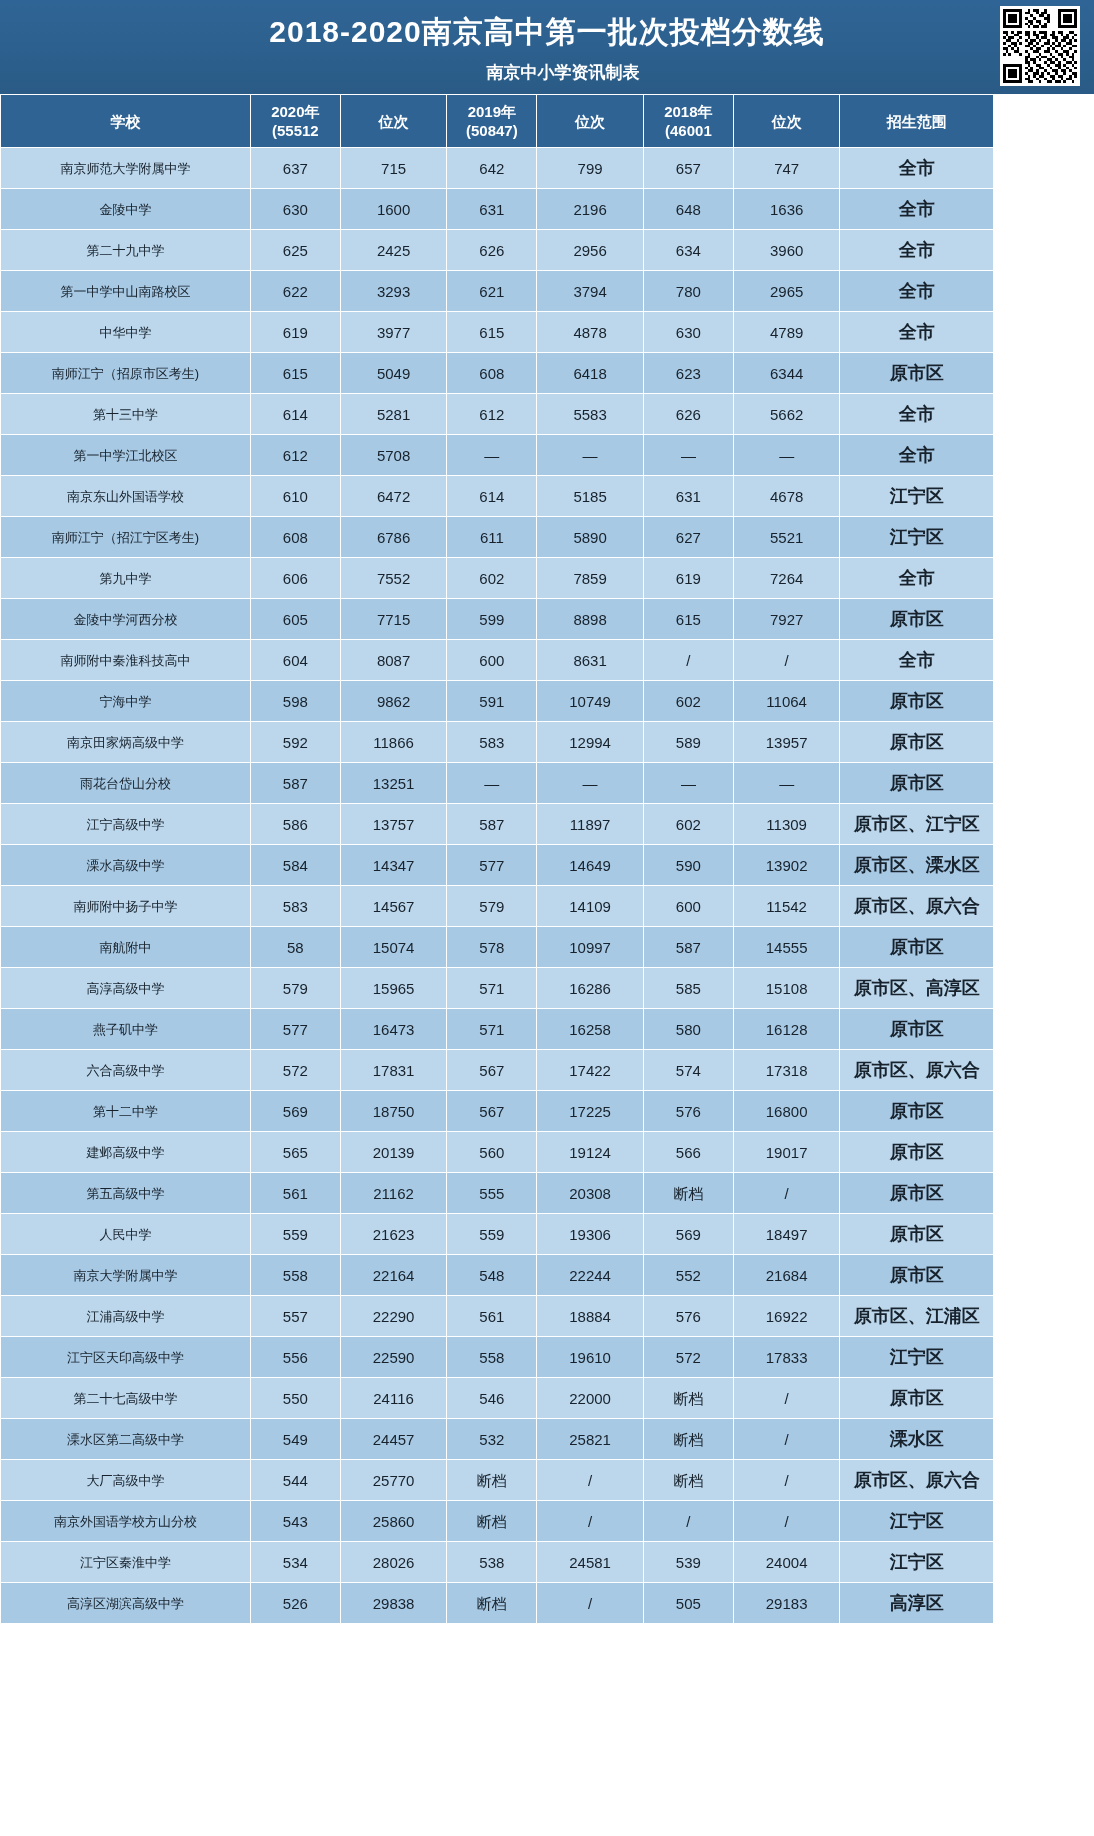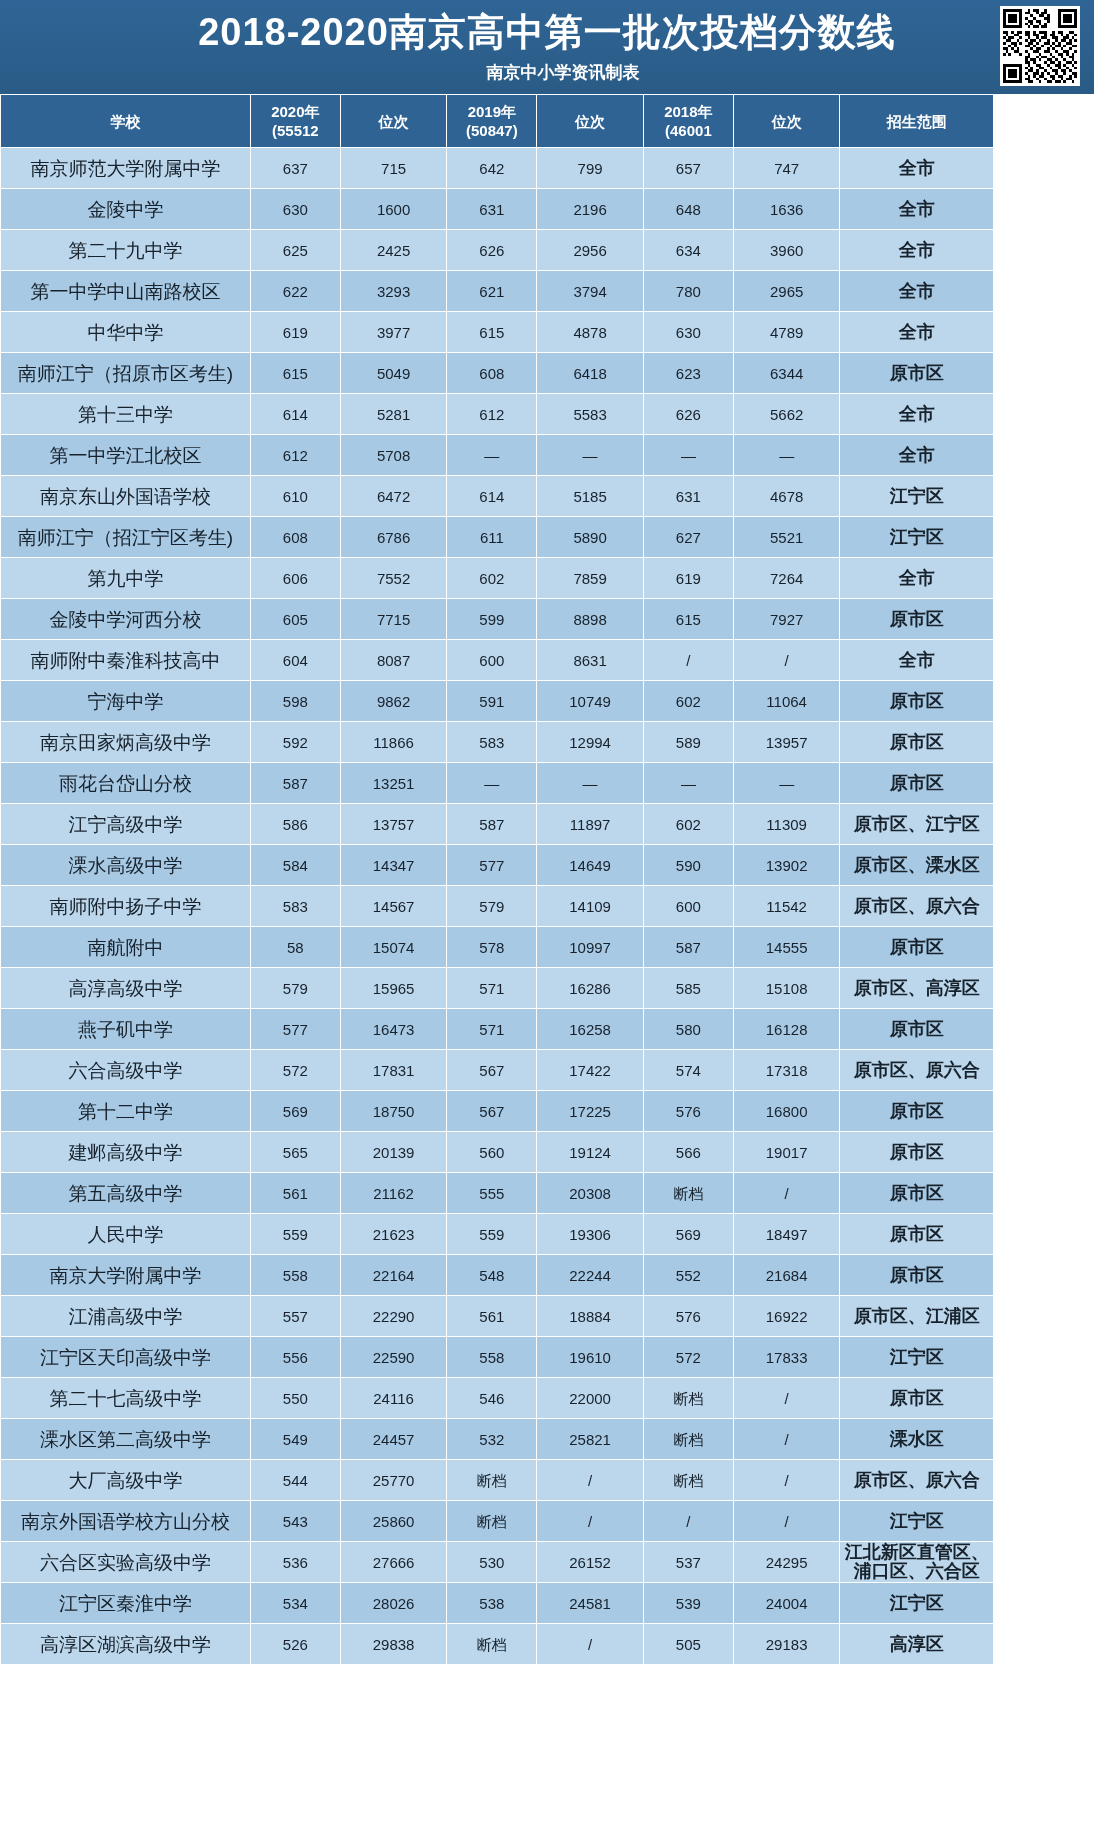--- a/index.html
+++ b/index.html
@@ -18,21 +18,21 @@
     height:92px;
     position:relative;
     display:flex;
     flex-direction:column;
     align-items:center;
     justify-content:center;
     padding-top:2px;
   }
   .header .title{
     color:#ffffff;
-    font-size:38px;
+    font-size:30px;
     font-weight:bold;
     letter-spacing:1px;
     line-height:38px;
     text-align:center;
   }
   .header .subtitle{
     color:#ffffff;
     font-size:17px;
     font-weight:bold;
     margin-top:10px;
@@ -71,21 +71,21 @@
     height:38px;
     font-size:15px;
     color:#17222c;
     text-align:center;
     vertical-align:middle;
     padding:1px 2px;
     line-height:19px;
   }
   tbody tr:nth-child(odd) td{background:#bcd7ec;}
   tbody tr:nth-child(even) td{background:#a8c9e4;}
-  td.school{font-size:19px;}
+  td.school{font-size:13px;}
   td.range{font-weight:bold;font-size:18px;}
   td.num{font-size:15px;}
 
   
   col.c-school{width:244px;}
   col.c-y{width:88px;}
   col.c-r{width:104px;}
   col.c-range{width:150px;}
 </style>
 </head>
@@ -658,30 +658,20 @@
           <td class="school">南京外国语学校方山分校</td>
           <td class="num">543</td>
           <td class="num">25860</td>
           <td class="num">断档</td>
           <td class="num">/</td>
           <td class="num">/</td>
           <td class="num">/</td>
           <td class="range">江宁区</td>
         </tr>
         <tr>
-          <td class="school">六合区实验高级中学</td>
-          <td class="num">536</td>
-          <td class="num">27666</td>
-          <td class="num">530</td>
-          <td class="num">26152</td>
-          <td class="num">537</td>
-          <td class="num">24295</td>
-          <td class="range">江北新区直管区、浦口区、六合区</td>
-        </tr>
-        <tr>
           <td class="school">江宁区秦淮中学</td>
           <td class="num">534</td>
           <td class="num">28026</td>
           <td class="num">538</td>
           <td class="num">24581</td>
           <td class="num">539</td>
           <td class="num">24004</td>
           <td class="range">江宁区</td>
         </tr>
         <tr>

